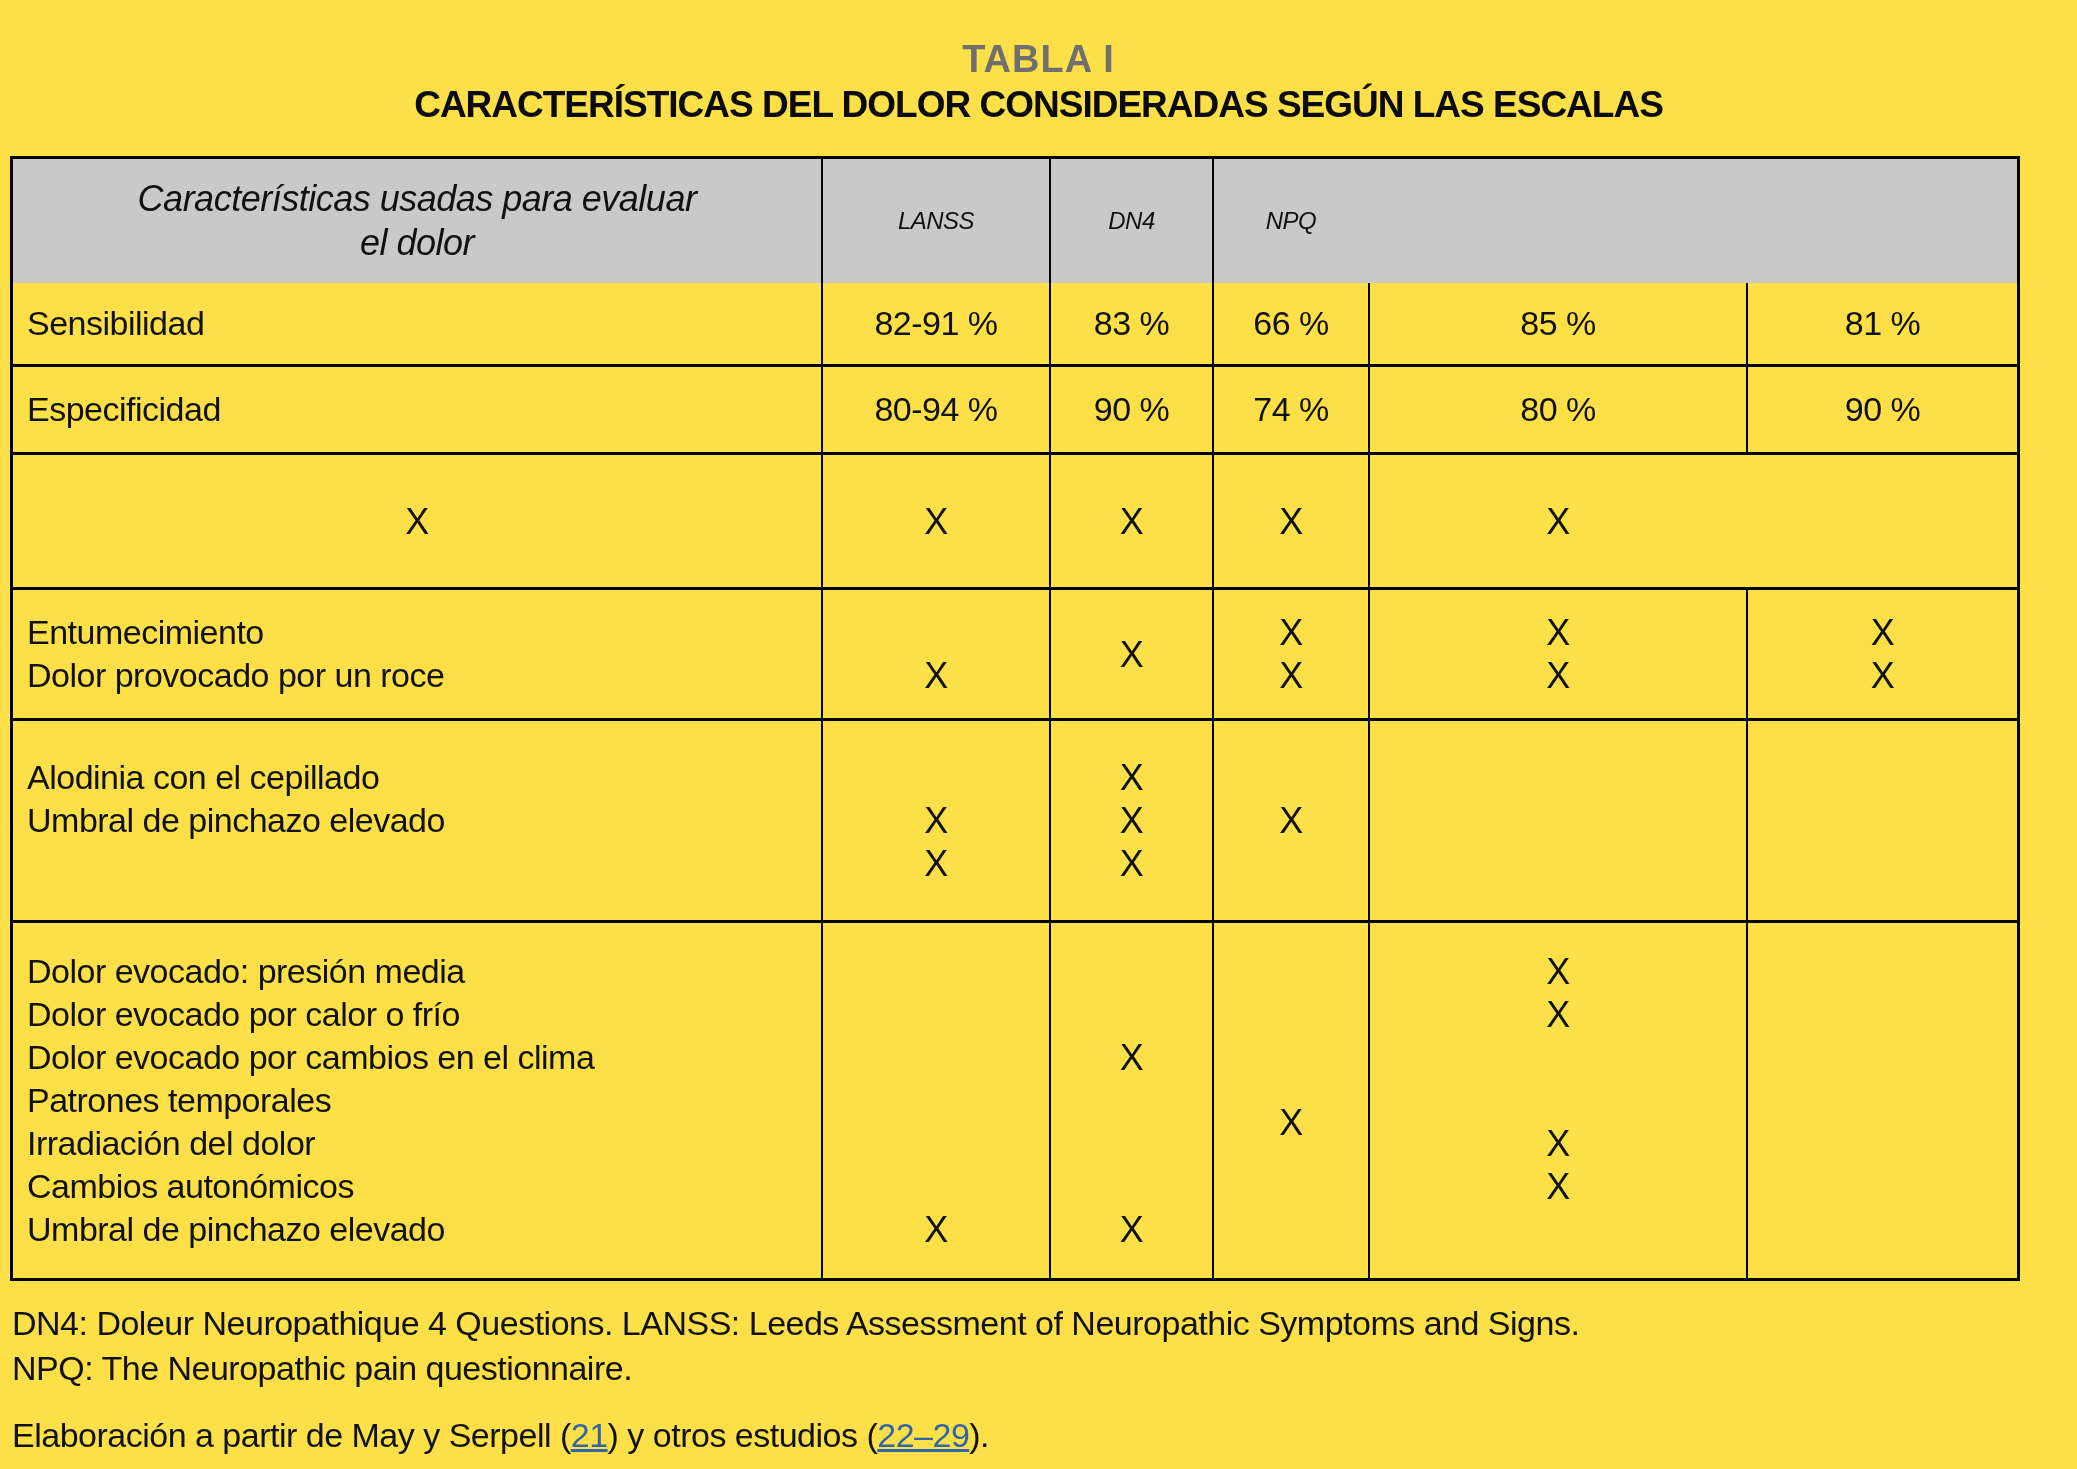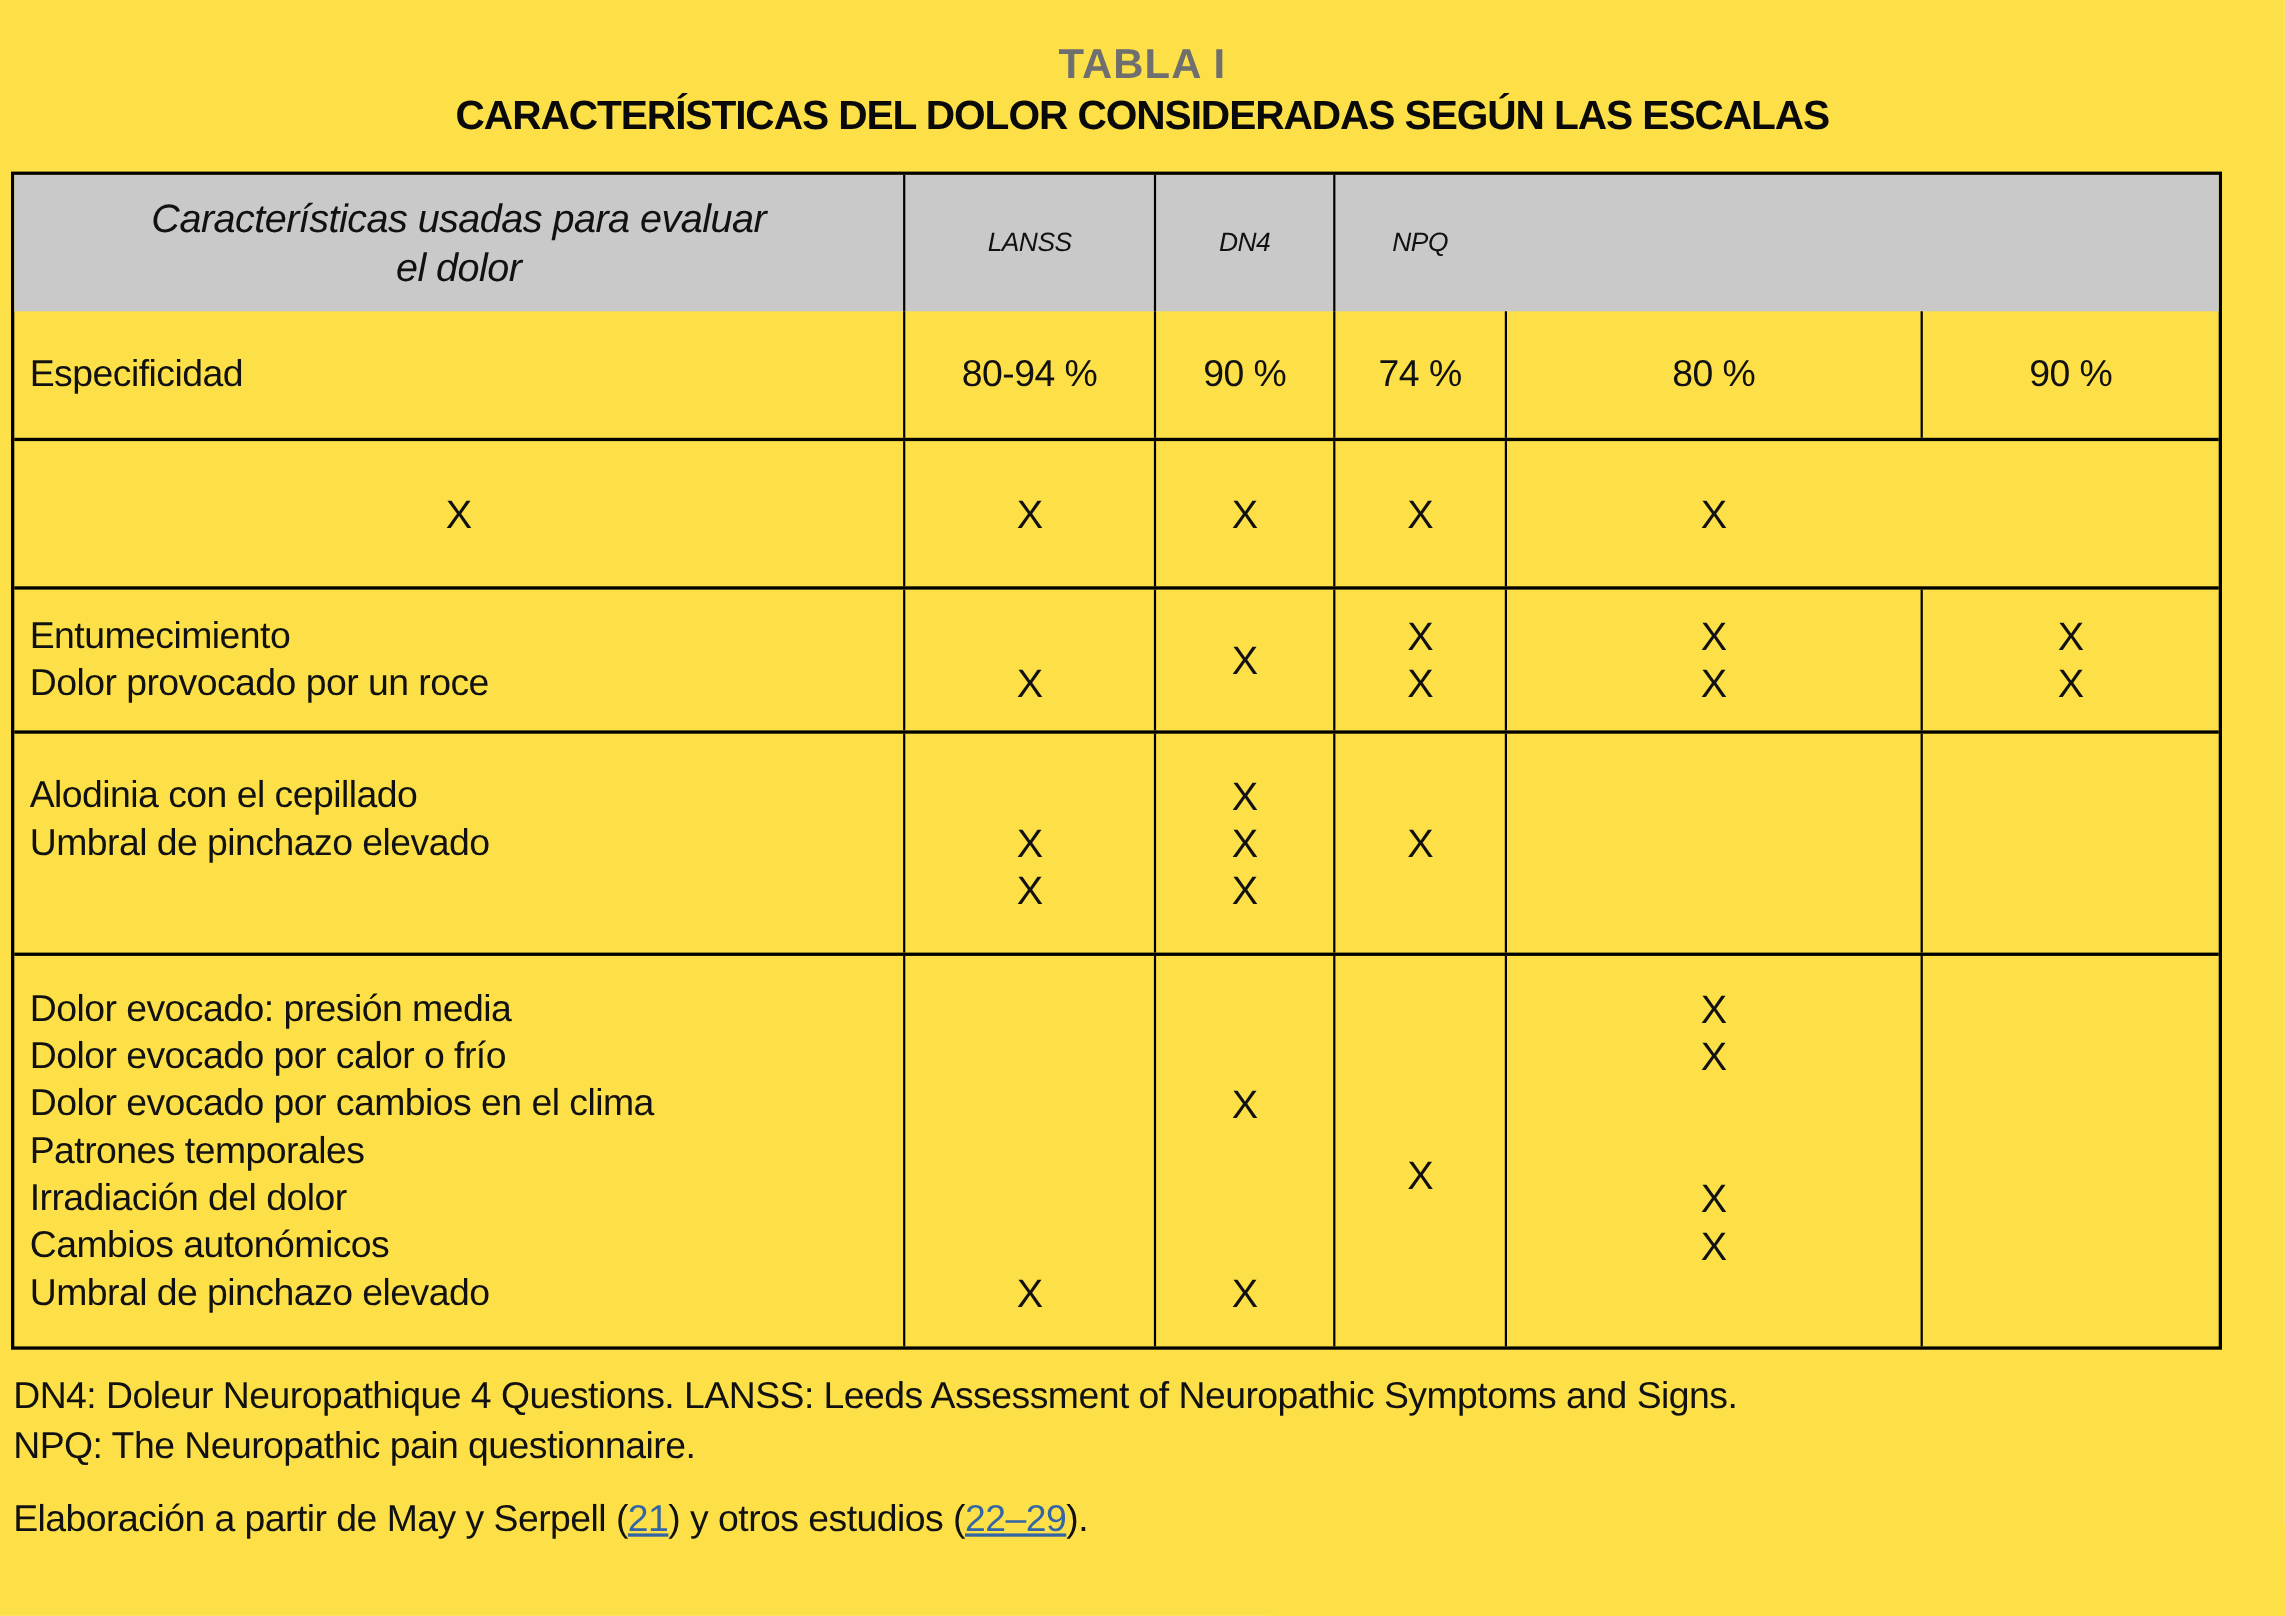--- a/index.html
+++ b/index.html
@@ -61,21 +61,43 @@
         <span>Características usadas para evaluar</span>
         <span>el dolor</span>
       </div>
       <div class="cell scale-head">LANSS</div>
       <div class="cell scale-head">DN4</div>
       <div class="cell scale-head">NPQ</div>
     </div>
     <div id="table-body">
         <div class="t-row">
           <div class="cell label-cell">
-            <div class="lines" style="height: 43px; margin: 36px 0px;">
+            <div class="lines" style="height: 43px; margin: 19px 0px;">
+              <span class="line">Sensibilidad</span>
+            </div>
+          </div>
+          <div class="cell value-cell">
+            <div class="lines" style="height: 43px; margin: 19px 0px;">82-91 %</div>
+          </div>
+          <div class="cell value-cell">
+            <div class="lines" style="height: 43px; margin: 19px 0px;">83 %</div>
+          </div>
+          <div class="cell value-cell">
+            <div class="lines" style="height: 43px; margin: 19px 0px;">66 %</div>
+          </div>
+          <div class="cell value-cell">
+            <div class="lines" style="height: 43px; margin: 19px 0px;">85 %</div>
+          </div>
+          <div class="cell value-cell">
+            <div class="lines" style="height: 43px; margin: 19px 0px;">81 %</div>
+          </div>
+        </div>
+        <div class="t-row">
+          <div class="cell label-cell">
+            <div class="lines" style="height: 43px; margin: 21px 0px;">
               <span class="line">Especificidad</span>
             </div>
           </div>
           <div class="cell value-cell">
             <div class="lines" style="height: 43px; margin: 21px 0px;">80-94 %</div>
           </div>
           <div class="cell value-cell">
             <div class="lines" style="height: 43px; margin: 21px 0px;">90 %</div>
           </div>
           <div class="cell value-cell">

